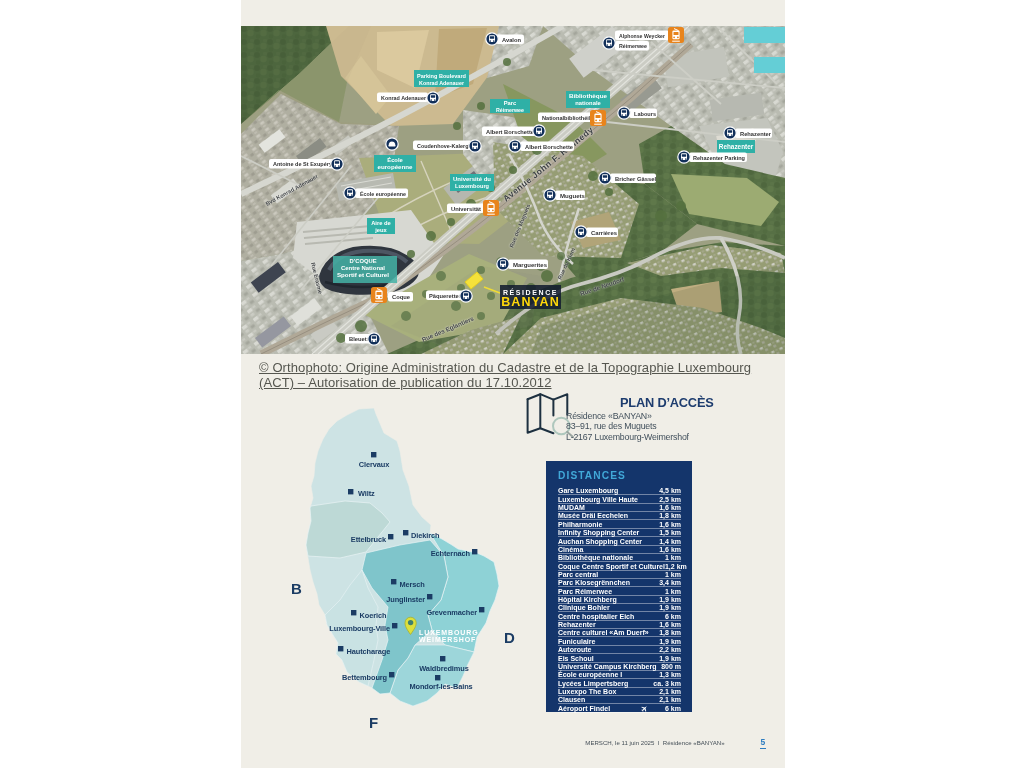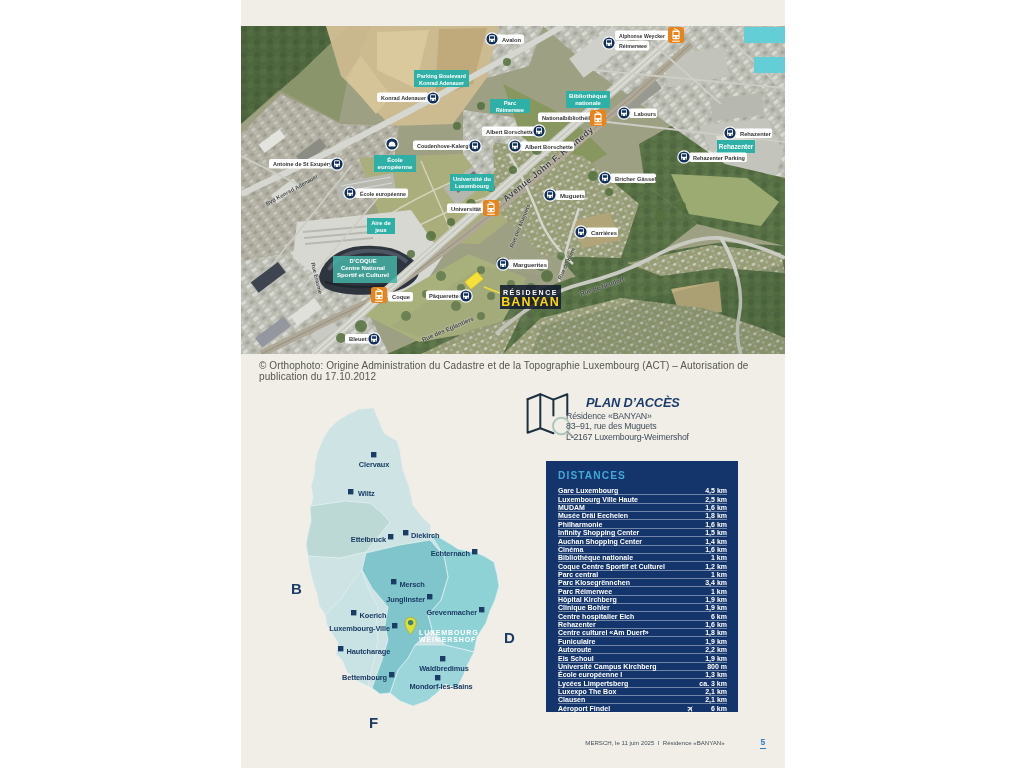--- a/index.html
+++ b/index.html
@@ -402,21 +402,21 @@
       </g>
 </g>
 
 <g>
       <rect x="259" y="259" width="61" height="24" fill="#101a2e" opacity="0.85"></rect>
 <text x="289.5" y="268.5" font-size="7" font-weight="bold" fill="#ffffff" letter-spacing="1.6" text-anchor="middle">RÉSIDENCE</text>
 <text x="289.5" y="280" font-size="12.5" font-weight="bold" fill="#ffd70a" letter-spacing="1" text-anchor="middle">BANYAN</text>
     </g>
 </svg>
 
-<div class="abs" style="left:259px;top:360px;width:520px;font-size:10px;color:#55564f;letter-spacing:0.1px;">© Orthophoto: Origine Administration du Cadastre et de la Topographie Luxembourg (ACT) – Autorisation de publication du 17.10.2012</div>
+<div class="abs" style="left:259px;top:360px;width:520px;font-size:13px;color:#55564f;letter-spacing:0.1px;text-decoration:underline;">© Orthophoto: Origine Administration du Cadastre et de la Topographie Luxembourg (ACT) – Autorisation de publication du 17.10.2012</div>
 
 <svg class="abs" style="left:285px;top:393px;" width="235" height="345" viewBox="285 393 235 345" font-family="Liberation Sans,sans-serif">
 
   <path d="M359,409 L374,408 L376,414 L384,433 L397,441 L400,451 L403,470 L409,486 L413,505 L422,517 L431,525 L430,533 L442,539 L452,545 L458,549 L477,553 L484,556 L494,562 L497,574 L499,586 L495,600 L490,611 L486,623 L477,637 L474,652 L468,664 L463,676 L457,688 L445,684 L437,693 L427,701 L413,706 L400,701 L390,693 L380,694 L372,688 L359,682 L347,672 L342,660 L336,654 L338,643 L333,635 L327,625 L325,615 L319,605 L317,594 L313,582 L310,570 L308,558 L306,545 L308,533 L311,521 L310,508 L313,498 L311,486 L314,476 L315,463 L318,451 L323,439 L329,429 L337,421 L347,415 Z" fill="#cde3e4" stroke="#f0eee7" stroke-width="0.6"></path>
 
   <path d="M311,506 L345,501 L370,503 L382,513 L390,522 L366,552 L340,558 L308,556 L306,545 L308,533 L311,521 L310,508 Z" fill="#bdd9d6" stroke="#eaf4f5" stroke-width="0.7"></path>
 
   <path d="M430,533 L442,539 L452,545 L458,549 L477,553 L484,556 L494,562 L497,574 L499,586 L495,600 L490,611 L486,623 L477,637 L474,652 L445,645 L432,630 L428,615 L441,600 L448,577 L444,556 Z" fill="#8ed2d6" stroke="#eaf4f5" stroke-width="0.7"></path>
 
   <path d="M415,645 L445,645 L474,652 L468,664 L463,676 L457,688 L445,684 L437,693 L427,701 L413,706 L400,701 L390,693 L398,670 L408,658 Z" fill="#9dd6da" stroke="#eaf4f5" stroke-width="0.6"></path>
@@ -517,25 +517,25 @@
 <g fill="none" stroke="#1d3040" stroke-width="2" stroke-linejoin="round" stroke-linecap="round">
 <path d="M1.6,7.3 L14.3,2.2 L27.4,7.6 L41.3,2.3 L41.3,22.8"></path>
 <path d="M1.6,7.3 L1.6,40.7 L14.3,36.3 L27.4,41.3"></path>
 <path d="M14.3,2.2 L14.3,36.3"></path>
 <path d="M27.4,7.6 L27.4,23.6"></path>
 </g>
 <circle cx="35.3" cy="34" r="8.3" fill="none" stroke="#aec7bd" stroke-width="2"></circle>
 <line x1="41.2" y1="39.9" x2="47" y2="45.1" stroke="#9aa5a0" stroke-width="2" stroke-linecap="round"></line>
 </svg>
 
-<div class="abs" style="left:586px;top:395px;font-size:12.8px;font-weight:bold;color:#1d3c6e;letter-spacing:-0.2px;font-style:italic;">PLAN D’ACCÈS</div>
+<div class="abs" style="left:620px;top:395px;font-size:12.8px;font-weight:bold;color:#1d3c6e;letter-spacing:-0.2px;">PLAN D’ACCÈS</div>
 
 <div class="abs" style="left:566px;top:411px;font-size:8.8px;letter-spacing:-0.2px;line-height:10.4px;color:#414f5b;">Résidence «BANYAN»<br>83–91, rue des Muguets<br>L-2167 Luxembourg-Weimershof</div>
 
-<div class="abs" style="left:546px;top:461px;width:192px;height:251px;background:#14356b;box-sizing:border-box;padding:5px 11px 0 12px;">
+<div class="abs" style="left:546px;top:461px;width:146px;height:251px;background:#14356b;box-sizing:border-box;padding:5px 11px 0 12px;">
 
   <div style="font-size:10.2px;font-weight:bold;color:#41a8d8;letter-spacing:1.1px;margin:4px 0 6px 0;">DISTANCES</div>
 
   <div id="rows" style="font-size:7px;font-weight:bold;color:#ffffff;">
   <div class="rw">
         <span>Gare Luxembourg</span>
         <i></i>
         <b>4,5 km</b>
       </div>
   <div class="rw">

